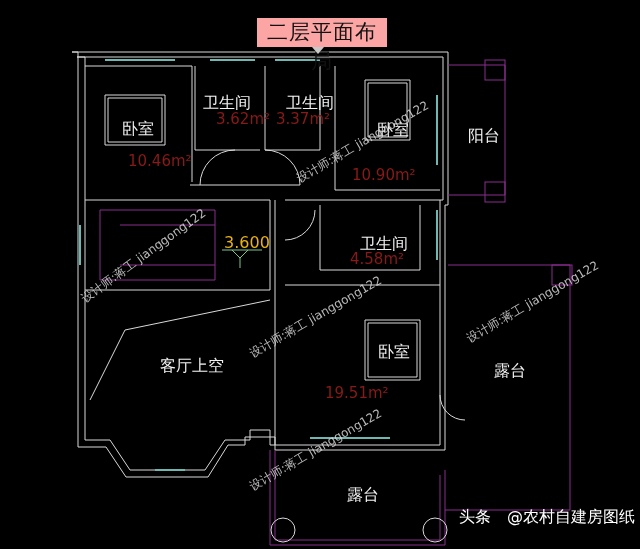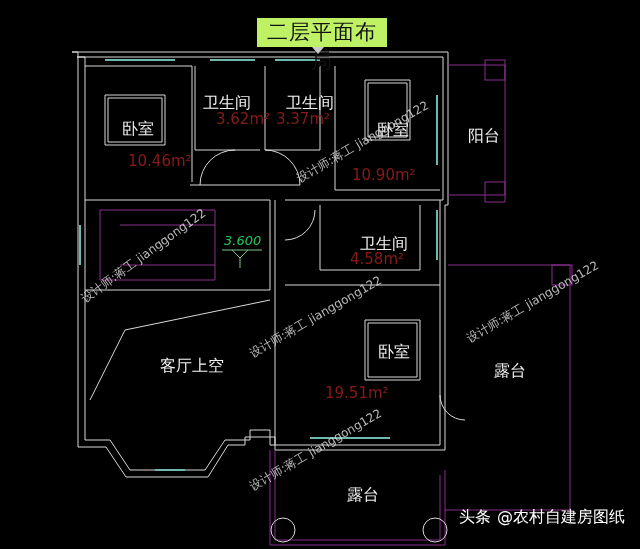--- a/index.html
+++ b/index.html
@@ -1,25 +1,25 @@
 <!DOCTYPE html>
 <html><head>
 <meta charset="utf-8">
 <style>
   html,body{margin:0;padding:0;background:#000;}
   body{width:640px;height:549px;overflow:hidden;position:relative;font-family:"DejaVu Sans",sans-serif;}
   #plan{position:absolute;left:0;top:0;width:640px;height:549px;}
-  .title-box{position:absolute;left:257px;top:18px;width:130px;height:29px;background:#bef264;color:#111;font-size:21px;line-height:29px;text-align:center;letter-spacing:1px;}
+  .title-box{position:absolute;left:257px;top:18px;width:130px;height:29px;background:#fca5a5;color:#111;font-size:21px;line-height:29px;text-align:center;letter-spacing:1px;}
   .title-arrow{position:absolute;left:312px;top:47px;width:0;height:0;border-left:6px solid transparent;border-right:6px solid transparent;border-top:7px solid #c8c8c8;}
   .lbl{position:absolute;color:#f2f2f2;font-size:16px;white-space:nowrap;}
   .area{position:absolute;color:#8a1a1a;font-size:15px;white-space:nowrap;}
-  .elev{position:absolute;color:#22c55e;font-size:13px;font-style:italic;}
+  .elev{position:absolute;color:#eab308;font-size:16px;}
   .wm{position:absolute;color:#d8d8d8;font-size:12px;white-space:nowrap;transform-origin:left bottom;opacity:.85;}
   .footer{position:absolute;left:459px;top:507px;color:#fff;font-size:16px;white-space:nowrap;}
-  .footer .at{display:inline-block;margin-left:6px;}
+  .footer .at{display:inline-block;margin-left:16px;}
 </style>
 </head>
 <body>
 
 <svg id="plan" viewBox="0 0 640 549" xmlns="http://www.w3.org/2000/svg">
   <g fill="none" stroke="#d9d9d9" stroke-width="1">
 
     <path d="M77 57 H443 V200 H440 V445 H270 V430 H250 V440 H225 L205 470 H130 L110 440 H85 V57 Z"></path>
     <path d="M72 52 H448 V205 H445 V450 H275 V437 H245 V445 H228 L208 477 H126 L106 447 H78 V52 Z"></path>
 

